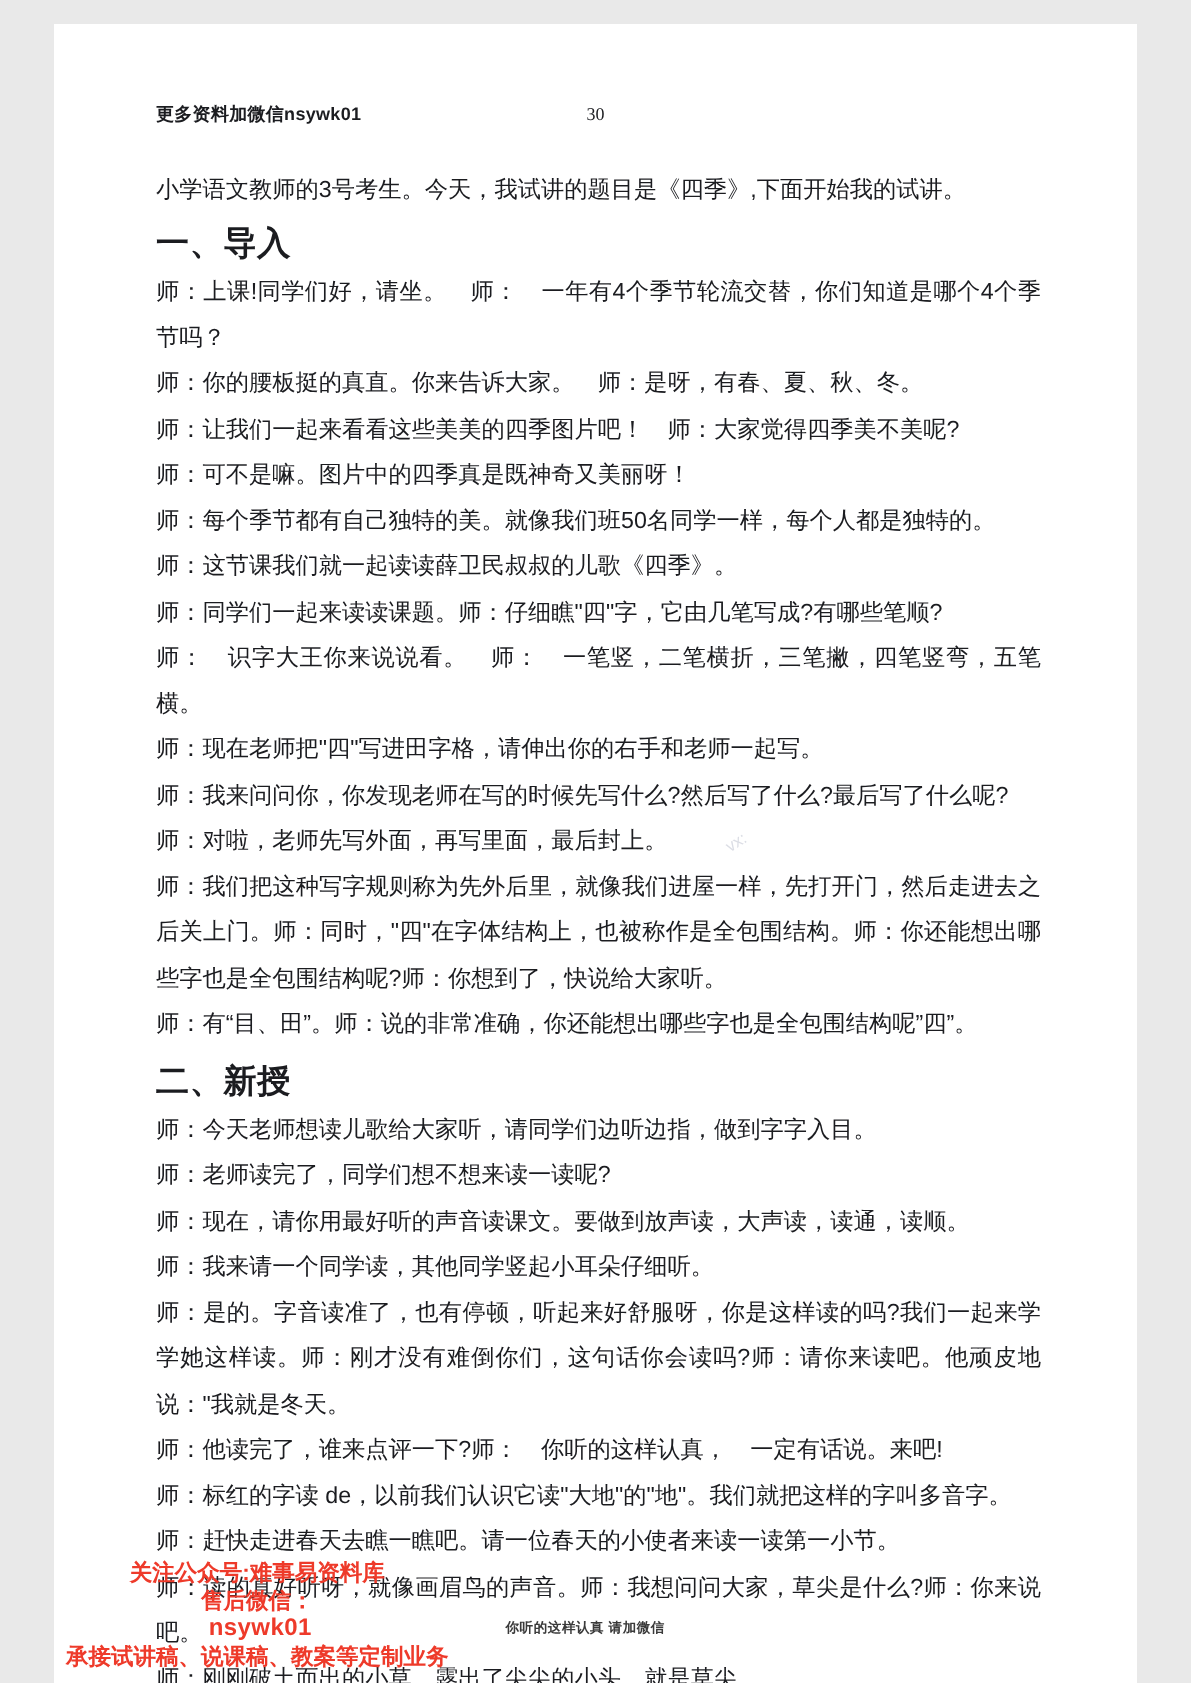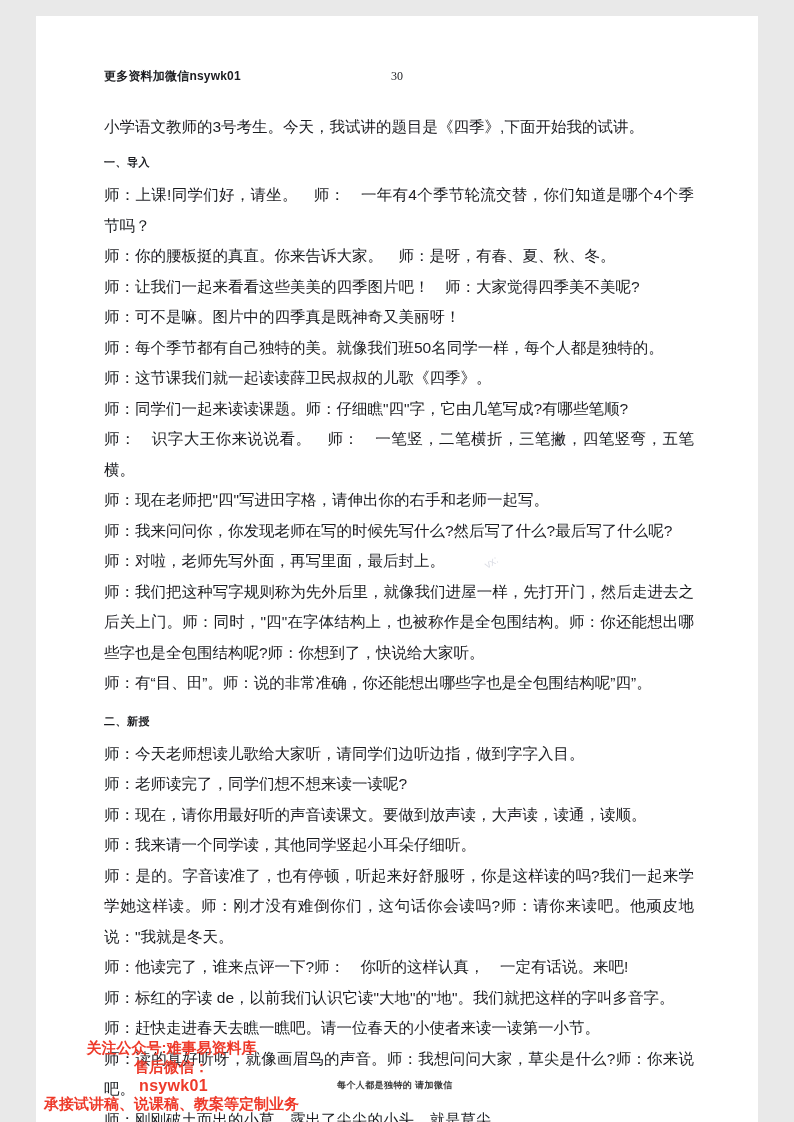--- a/index.html
+++ b/index.html
@@ -23,21 +23,21 @@
   .body{
     position:absolute;top:96px;left:68px;right:64px;
   }
   .intro{
     margin:2px 0 0 0;
     font-size:15.5px;line-height:26px;
     text-align:justify;
   }
   .sec-heading{
     margin:10px 0 0 0;
-    font-size:11px;font-weight:700;
+    font-size:22px;font-weight:700;
     line-height:24px;
     letter-spacing:.5px;
   }
   .sec-heading + .line{margin-top:6px;}
   .line{
     margin:0;
     font-size:15.5px;
     line-height:30.5px;
     text-align:justify;
     word-break:break-all;
@@ -121,16 +121,16 @@
   <div class="watermark">vx:</div>
 
   <div class="footer">
     <div class="footer-left">
       <span class="seg">关注公众号:难事易资料库</span>
       <span class="seg">售后微信：</span>
       <span class="wechat-id">nsywk01</span>
       <span class="seg">承接试讲稿、说课稿、教案等定制业务</span>
       <span class="footer-divider"></span>
     </div>
-    <div class="footer-right">每个人都是独特的 请加微信</div>
+    <div class="footer-right">你听的这样认真 请加微信</div>
   </div>
 
 </div>
 
 </body></html>

